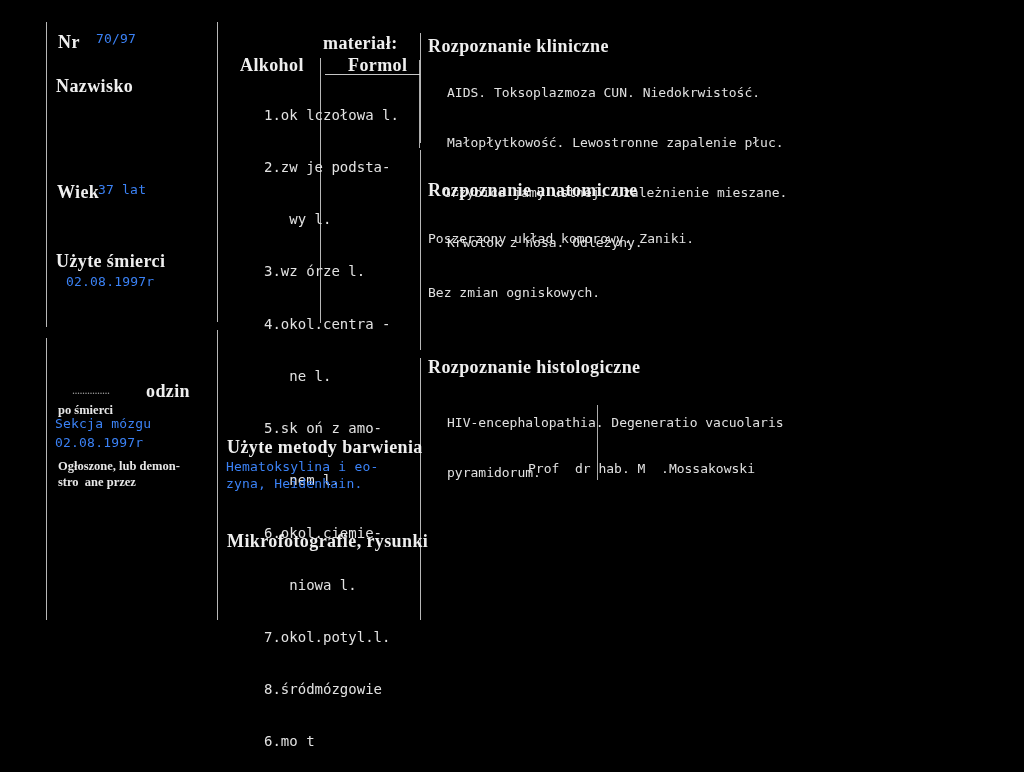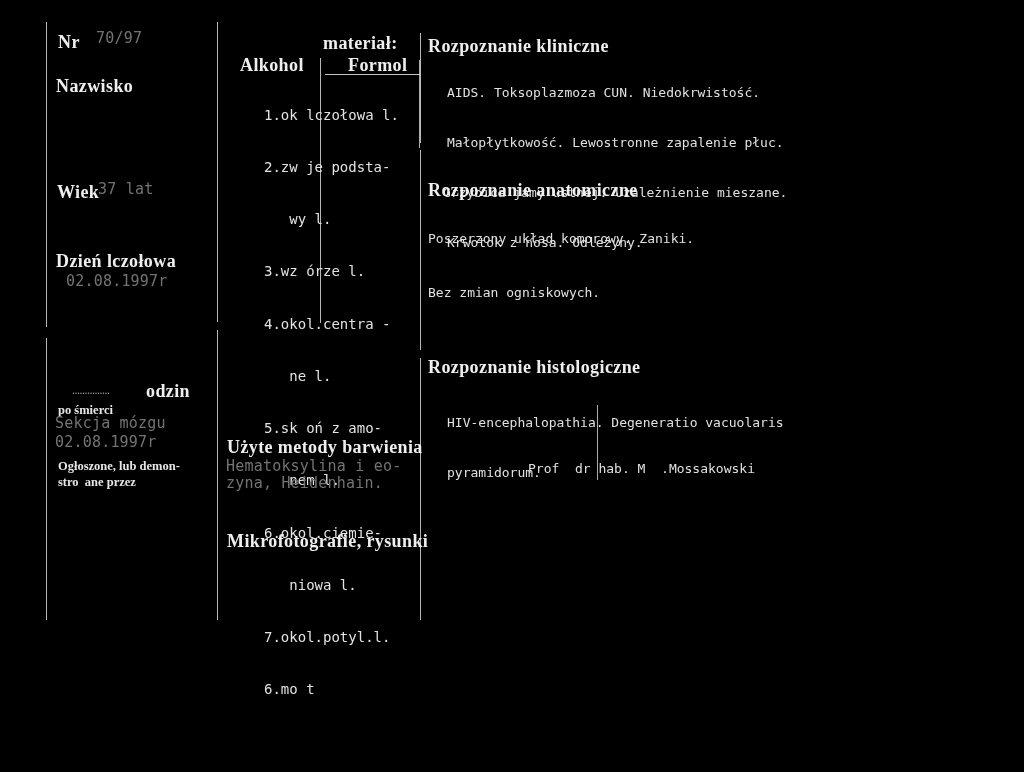--- a/index.html
+++ b/index.html
@@ -49,24 +49,24 @@
   }
   .serif-small {
     font-family: "Liberation Serif", serif;
     font-weight: bold;
     font-size: 12.5px;
     color: #e6e6e6;
     white-space: pre;
   }
   .typed {
     font-family: "DejaVu Sans Mono", monospace;
-    font-size: 15px;
+    font-size: 13px;
     line-height: 17px;
     letter-spacing: .2px;
-    color: #737373;
+    color: #3b82f6;
     white-space: pre;
   }
   .typed-sm {
     font-family: "DejaVu Sans Mono", monospace;
     font-size: 13px;
     line-height: 16.6px;
     color: #e0e0e0;
     white-space: pre;
   }
   .dotted-fill {
@@ -107,21 +107,21 @@
 
   <div class="abs serif-label" style="left:58px; top:32px;">Nr</div>
   <div class="abs typed" style="left:96px; top:30px;">70/97</div>
 
   <div class="abs serif-label" style="left:56px; top:76px;">Nazwisko</div>
   <div class="abs typed" style="left:140px; top:75px;"></div>
 
   <div class="abs serif-label" style="left:57px; top:182px;">Wiek</div>
   <div class="abs typed" style="left:98px; top:181px;">37 lat</div>
 
-  <div class="abs serif-label" style="left:56px; top:251px;">Dzień lczołowa</div>
+  <div class="abs serif-label" style="left:56px; top:251px;">Użyte śmierci</div>
   <div class="abs typed" style="left:66px; top:273px;">02.08.1997r</div>
 
   <div class="abs dotted-fill" style="left:72px; top:383px;">...............</div>
   <div class="abs serif-label" style="left:146px; top:381px;">odzin</div>
 
   <div class="abs serif-small" style="left:58px; top:403px;">po śmierci</div>
   <div class="abs typed" style="left:55px; top:415px;">Sekcja mózgu</div>
   <div class="abs typed" style="left:55px; top:434px;">02.08.1997r</div>
 
   <div class="abs serif-small" style="left:58px; top:459px;">Ogłoszone, lub demon-</div>
@@ -136,20 +136,21 @@
     <div>2.zw je podsta-</div>
     <div>   wy l.</div>
     <div>3.wz órze l.</div>
     <div>4.okol.centra -</div>
     <div>   ne l.</div>
     <div>5.sk oń z amo-</div>
     <div>   nem l.</div>
     <div>6.okol.ciemie-</div>
     <div>   niowa l.</div>
     <div>7.okol.potyl.l.</div>
+    <div>8.śródmózgowie</div>
     <div>6.mo t</div>
     
     
     
     
     
     
   </div>
 
   <div class="abs serif-label" style="left:227px; top:437px;">Użyte metody barwienia</div>

